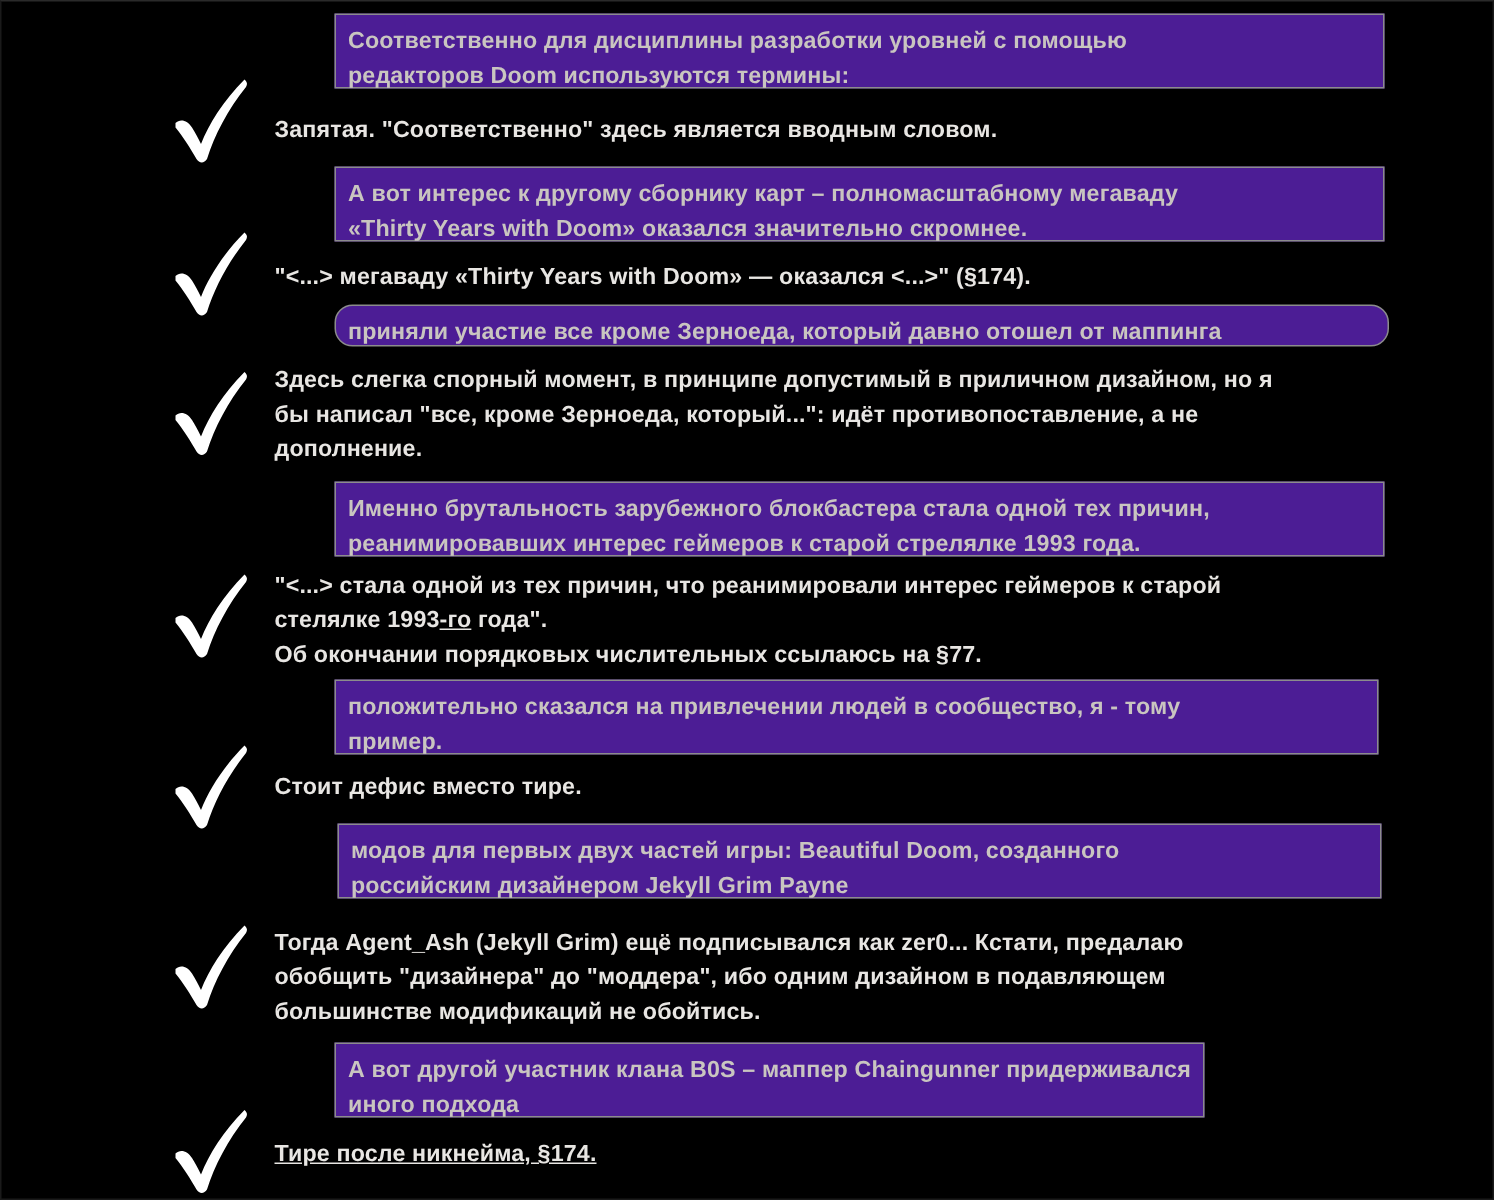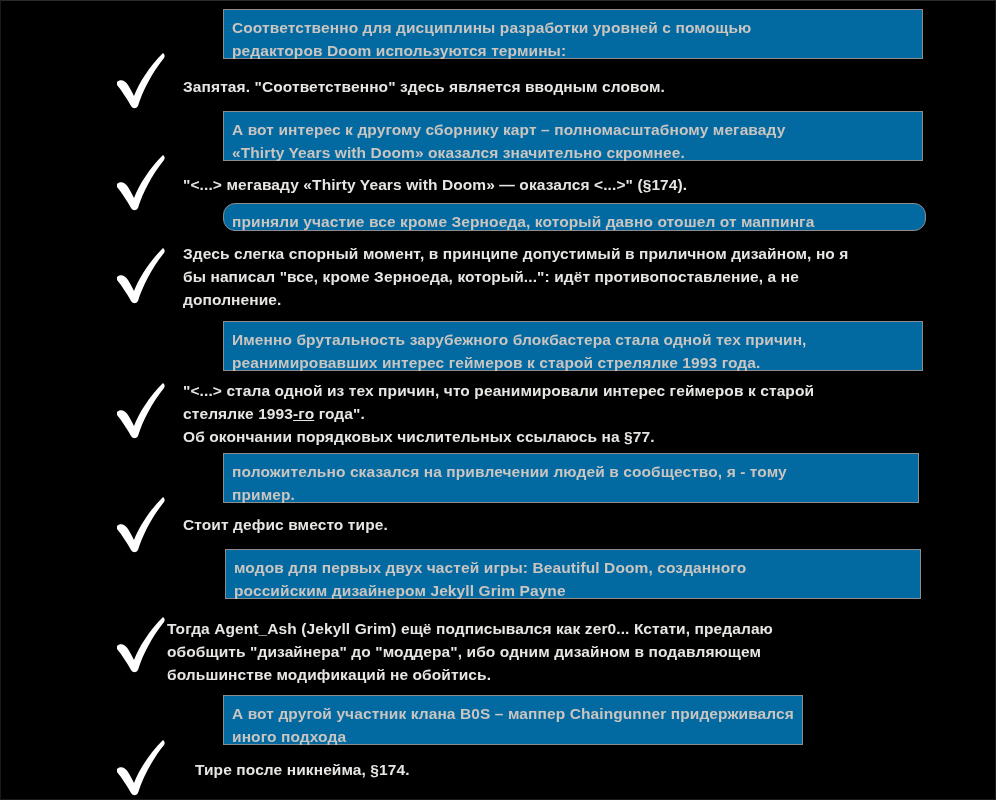--- a/index.html
+++ b/index.html
@@ -23,21 +23,21 @@
     border-left: 1px solid #1a1a1a;
     border-right: 1px solid #1a1a1a;
     border-bottom: 1px solid #1a1a1a;
   }
 
   
   .quote-box {
     position: absolute;
     box-sizing: border-box;
     border: 1px solid #8c8c8c;
-    background: #0369a1;
+    background: #4c1d95;
     color: #c9c5c0;
     font-size: 15.5px;
     font-weight: bold;
     line-height: 23px;
     padding: 6px 8px 7px 8px;
     letter-spacing: 0.1px;
   }
   .quote-box .ln { display: block; white-space: nowrap; }
 
   
@@ -148,34 +148,34 @@
     <span class="ln">модов для первых двух частей игры: Beautiful Doom, созданного</span>
     <span class="ln">российским дизайнером Jekyll Grim Payne</span>
   </div>
 
   <div class="check" style="left:106px; top:612px;">
     <svg viewBox="0 0 66 62" xmlns="http://www.w3.org/2000/svg" aria-hidden="true">
       <path d="M10 33 C13 30 18 31 21 36 C23 39 25 43 27 47 C32 34 42 18 56 4 C58 6 58 7 57 9 C45 24 36 41 31 57 C29 60 26 60 24 57 C20 50 15 42 10 36 Z" fill="#ffffff"></path>
     </svg>
   </div>
 
-  <div class="comment" style="left:166px; top:616px; width:800px;">
+  <div class="comment" style="left:182px; top:616px; width:800px;">
     <span class="ln">Тогда Agent_Ash (Jekyll Grim) ещё подписывался как zer0... Кстати, предалаю</span>
     <span class="ln">обобщить "дизайнера" до "моддера", ибо одним дизайном в подавляющем</span>
     <span class="ln">большинстве модификаций не обойтись.</span>
   </div>
 
   <div class="quote-box" style="left:222px; top:694px; width:580px; height:50px;">
     <span class="ln">А вот другой участник клана B0S – маппер Chaingunner придерживался</span>
     <span class="ln">иного подхода</span>
   </div>
 
   <div class="check" style="left:106px; top:735px;">
     <svg viewBox="0 0 66 62" xmlns="http://www.w3.org/2000/svg" aria-hidden="true">
       <path d="M10 33 C13 30 18 31 21 36 C23 39 25 43 27 47 C32 34 42 18 56 4 C58 6 58 7 57 9 C45 24 36 41 31 57 C29 60 26 60 24 57 C20 50 15 42 10 36 Z" fill="#ffffff"></path>
     </svg>
   </div>
 
-  <div class="comment" style="left:194px; top:757px; width:760px;">
+  <div class="comment" style="left:182px; top:757px; width:760px;text-decoration:underline;">
     <span class="ln">Тире после никнейма, §174.</span>
   </div>
 
 </div>
 
 </body></html>

